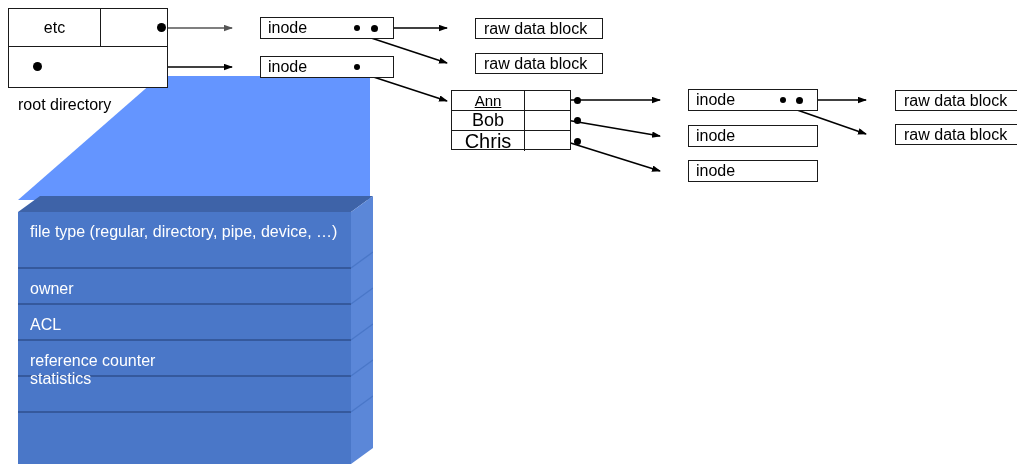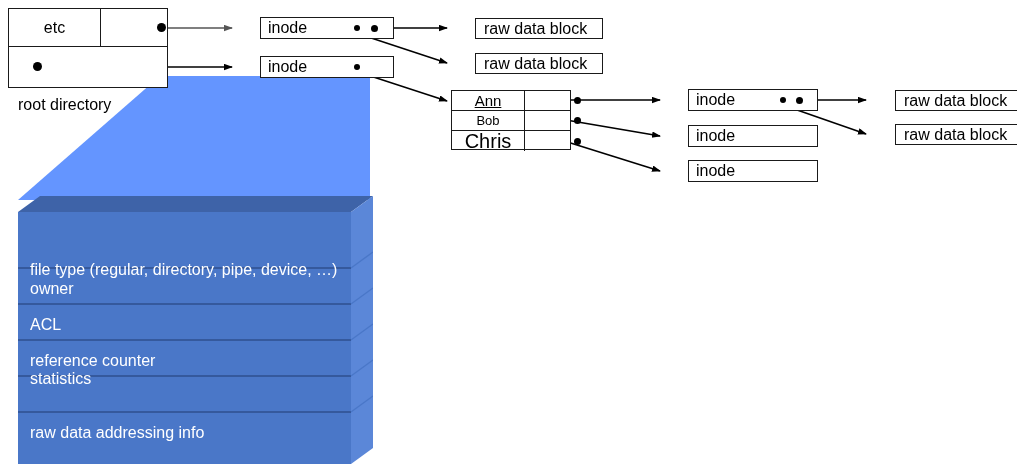--- a/index.html
+++ b/index.html
@@ -191,21 +191,21 @@
   </div>
 
   <div class="dirtable boxlayer" style="left:451px; top:90px; width:120px; height:60px;">
     <div class="dirrow" style="height:20px;text-decoration:underline;">
       <div class="dirname" style="width:73px; font-size:15px;">Ann</div>
       <div class="dirptr">
         <span class="dot" style="left:17px; top:50%; margin-top:-3.5px; width:7px; height:7px;"></span>
       </div>
     </div>
     <div class="dirrow" style="height:20px;">
-      <div class="dirname" style="width:73px; font-size:13px;">Bob</div>
+      <div class="dirname" style="width:73px; font-size:18px;">Bob</div>
       <div class="dirptr">
         <span class="dot" style="left:17px; top:50%; margin-top:-3.5px; width:7px; height:7px;"></span>
       </div>
     </div>
     <div class="dirrow" style="height:20px;">
       <div class="dirname" style="width:73px; font-size:20px;">Chris</div>
       <div class="dirptr">
         <span class="dot" style="left:17px; top:50%; margin-top:-3.5px; width:7px; height:7px;"></span>
       </div>
     </div>
@@ -245,21 +245,20 @@
       <line x1="0" y1="180" x2="333" y2="180" stroke="#2F4F8F" stroke-width="1.6"></line>
       <line x1="0" y1="216" x2="333" y2="216" stroke="#2F4F8F" stroke-width="1.6"></line>
 
       <line x1="333" y1="72" x2="355" y2="56" stroke="#4A77C8" stroke-width="1.4"></line>
       <line x1="333" y1="108" x2="355" y2="92" stroke="#4A77C8" stroke-width="1.4"></line>
       <line x1="333" y1="144" x2="355" y2="128" stroke="#4A77C8" stroke-width="1.4"></line>
       <line x1="333" y1="180" x2="355" y2="164" stroke="#4A77C8" stroke-width="1.4"></line>
       <line x1="333" y1="216" x2="355" y2="200" stroke="#4A77C8" stroke-width="1.4"></line>
     </svg>
 
-    <div class="field-text" style="top:25px; width:310px; white-space:normal;margin-top:38px;">file type (regular, directory, pipe, device, …)</div>
+    <div class="field-text" style="top:25px; width:310px; white-space:normal;">file type (regular, directory, pipe, device, …)</div>
     <div class="field-text" style="top:82px;">owner</div>
     <div class="field-text" style="top:118px;">ACL</div>
     <div class="field-text" style="top:154px;">reference counter</div>
     <div class="field-text" style="top:172px;">statistics</div>
-    <div class="field-text" style="top:226px;">raw data addressing info</div>
   </div>
 
 </div>
 
 </body></html>

